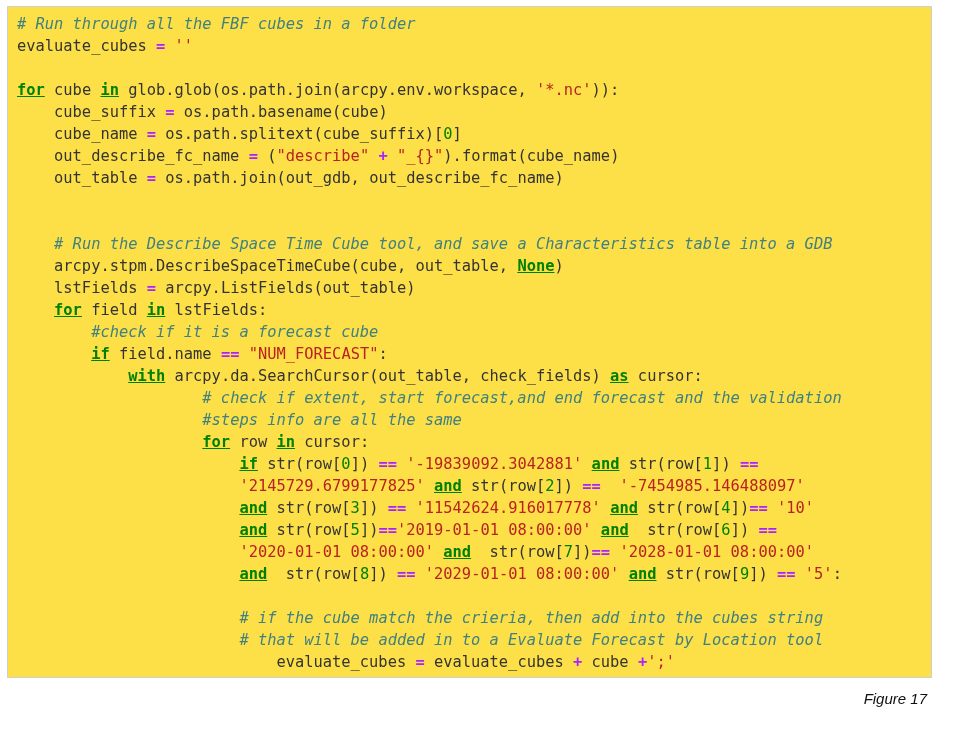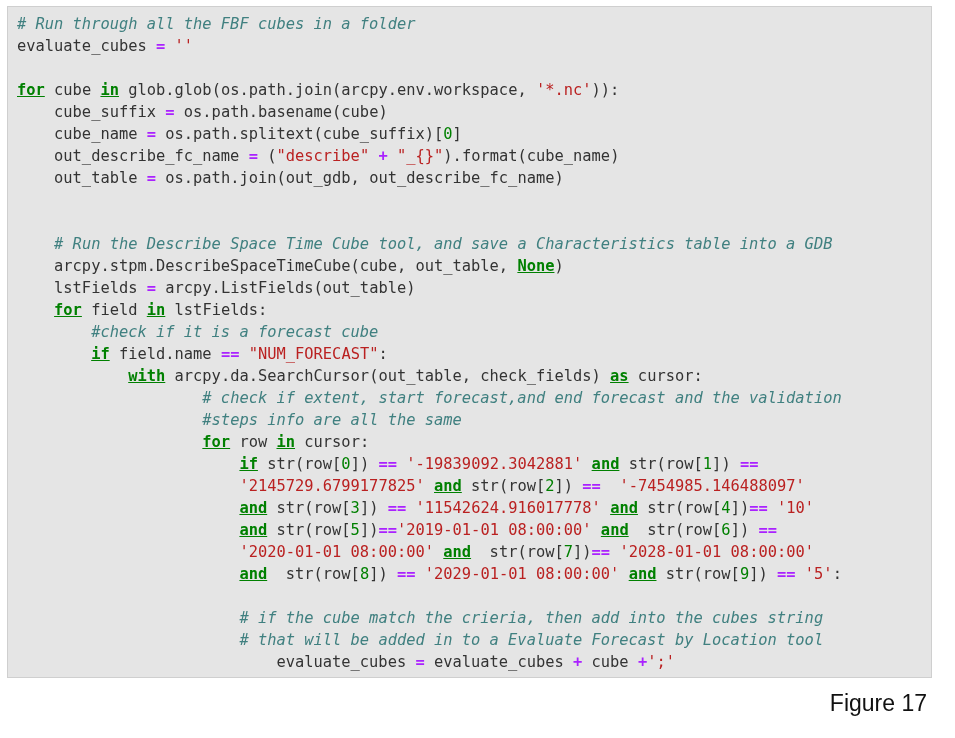--- a/index.html
+++ b/index.html
@@ -1,36 +1,36 @@
 <!DOCTYPE html>
 <html><head>
 <meta charset="utf-8">
 <style>
   html, body { margin: 0; padding: 0; background: #ffffff; }
   body { width: 955px; height: 738px; position: relative; overflow: hidden; }
   .code-cell {
     position: absolute; left: 7px; top: 6px; width: 925px; height: 672px;
-    background: #e5e5e5; border: 1px solid #cfcfcf; box-sizing: border-box;
+    background: #fde047; border: 1px solid #cfcfcf; box-sizing: border-box;
   }
   .code {
     position: absolute; left: 9px; top: 6px; margin: 0;
     font-family: "DejaVu Sans Mono", "Liberation Mono", monospace;
     font-size: 15.4px; line-height: 22px; color: #333333; white-space: pre;
   }
   .line { height: 22px; display: block; }
   .t-kw { color: #008000; font-weight: bold; text-decoration: underline; }
   .t-op { color: #aa22ff; font-weight: bold; }
   .t-str { color: #ba2121; }
   .t-num { color: #008000; }
   .t-com { color: #408080; font-style: italic; }
   .t-txt { color: #333333; }
   .caption {
     position: absolute; right: 28px; top: 690px;
-    font-family: "Liberation Sans", sans-serif; 
-    font-size: 23px; color: #111111;
+    font-family: "Liberation Sans", sans-serif; font-style: italic;
+    font-size: 15px; color: #111111;
   }
 </style>
 </head>
 <body>
 
 <div class="code-cell">
   <pre class="code" id="code"><span class="line"><span class="t-com"># Run through all the FBF cubes in a folder</span></span><span class="line"><span class="t-txt">evaluate_cubes </span><span class="t-op">=</span><span class="t-txt"> </span><span class="t-str">''</span></span><span class="line"> </span><span class="line"><span class="t-kw">for</span><span class="t-txt"> cube </span><span class="t-kw">in</span><span class="t-txt"> glob.glob(os.path.join(arcpy.env.workspace, </span><span class="t-str">'*.nc'</span><span class="t-txt">)):</span></span><span class="line"><span class="t-txt">    cube_suffix </span><span class="t-op">=</span><span class="t-txt"> os.path.basename(cube)</span></span><span class="line"><span class="t-txt">    cube_name </span><span class="t-op">=</span><span class="t-txt"> os.path.splitext(cube_suffix)[</span><span class="t-num">0</span><span class="t-txt">]</span></span><span class="line"><span class="t-txt">    out_describe_fc_name </span><span class="t-op">=</span><span class="t-txt"> (</span><span class="t-str">"describe"</span><span class="t-txt"> </span><span class="t-op">+</span><span class="t-txt"> </span><span class="t-str">"_{}"</span><span class="t-txt">).format(cube_name)</span></span><span class="line"><span class="t-txt">    out_table </span><span class="t-op">=</span><span class="t-txt"> os.path.join(out_gdb, out_describe_fc_name)</span></span><span class="line"> </span><span class="line"> </span><span class="line"><span class="t-txt">    </span><span class="t-com"># Run the Describe Space Time Cube tool, and save a Characteristics table into a GDB</span></span><span class="line"><span class="t-txt">    arcpy.stpm.DescribeSpaceTimeCube(cube, out_table, </span><span class="t-kw">None</span><span class="t-txt">)</span></span><span class="line"><span class="t-txt">    lstFields </span><span class="t-op">=</span><span class="t-txt"> arcpy.ListFields(out_table)</span></span><span class="line"><span class="t-txt">    </span><span class="t-kw">for</span><span class="t-txt"> field </span><span class="t-kw">in</span><span class="t-txt"> lstFields:</span></span><span class="line"><span class="t-txt">        </span><span class="t-com">#check if it is a forecast cube</span></span><span class="line"><span class="t-txt">        </span><span class="t-kw">if</span><span class="t-txt"> field.name </span><span class="t-op">==</span><span class="t-txt"> </span><span class="t-str">"NUM_FORECAST"</span><span class="t-txt">:</span></span><span class="line"><span class="t-txt">            </span><span class="t-kw">with</span><span class="t-txt"> arcpy.da.SearchCursor(out_table, check_fields) </span><span class="t-kw">as</span><span class="t-txt"> cursor:</span></span><span class="line"><span class="t-txt">                    </span><span class="t-com"># check if extent, start forecast,and end forecast and the validation</span></span><span class="line"><span class="t-txt">                    </span><span class="t-com">#steps info are all the same</span></span><span class="line"><span class="t-txt">                    </span><span class="t-kw">for</span><span class="t-txt"> row </span><span class="t-kw">in</span><span class="t-txt"> cursor:</span></span><span class="line"><span class="t-txt">                        </span><span class="t-kw">if</span><span class="t-txt"> str(row[</span><span class="t-num">0</span><span class="t-txt">]) </span><span class="t-op">==</span><span class="t-txt"> </span><span class="t-str">'-19839092.3042881'</span><span class="t-txt"> </span><span class="t-kw">and</span><span class="t-txt"> str(row[</span><span class="t-num">1</span><span class="t-txt">]) </span><span class="t-op">==</span></span><span class="line"><span class="t-txt">                        </span><span class="t-str">'2145729.6799177825'</span><span class="t-txt"> </span><span class="t-kw">and</span><span class="t-txt"> str(row[</span><span class="t-num">2</span><span class="t-txt">]) </span><span class="t-op">==</span><span class="t-txt">  </span><span class="t-str">'-7454985.146488097'</span></span><span class="line"><span class="t-txt">                        </span><span class="t-kw">and</span><span class="t-txt"> str(row[</span><span class="t-num">3</span><span class="t-txt">]) </span><span class="t-op">==</span><span class="t-txt"> </span><span class="t-str">'11542624.916017778'</span><span class="t-txt"> </span><span class="t-kw">and</span><span class="t-txt"> str(row[</span><span class="t-num">4</span><span class="t-txt">])</span><span class="t-op">==</span><span class="t-txt"> </span><span class="t-str">'10'</span></span><span class="line"><span class="t-txt">                        </span><span class="t-kw">and</span><span class="t-txt"> str(row[</span><span class="t-num">5</span><span class="t-txt">])</span><span class="t-op">==</span><span class="t-str">'2019-01-01 08:00:00'</span><span class="t-txt"> </span><span class="t-kw">and</span><span class="t-txt">  str(row[</span><span class="t-num">6</span><span class="t-txt">]) </span><span class="t-op">==</span></span><span class="line"><span class="t-txt">                        </span><span class="t-str">'2020-01-01 08:00:00'</span><span class="t-txt"> </span><span class="t-kw">and</span><span class="t-txt">  str(row[</span><span class="t-num">7</span><span class="t-txt">])</span><span class="t-op">==</span><span class="t-txt"> </span><span class="t-str">'2028-01-01 08:00:00'</span></span><span class="line"><span class="t-txt">                        </span><span class="t-kw">and</span><span class="t-txt">  str(row[</span><span class="t-num">8</span><span class="t-txt">]) </span><span class="t-op">==</span><span class="t-txt"> </span><span class="t-str">'2029-01-01 08:00:00'</span><span class="t-txt"> </span><span class="t-kw">and</span><span class="t-txt"> str(row[</span><span class="t-num">9</span><span class="t-txt">]) </span><span class="t-op">==</span><span class="t-txt"> </span><span class="t-str">'5'</span><span class="t-txt">:</span></span><span class="line"> </span><span class="line"><span class="t-txt">                        </span><span class="t-com"># if the cube match the crieria, then add into the cubes string</span></span><span class="line"><span class="t-txt">                        </span><span class="t-com"># that will be added in to a Evaluate Forecast by Location tool</span></span><span class="line"><span class="t-txt">                            evaluate_cubes </span><span class="t-op">=</span><span class="t-txt"> evaluate_cubes </span><span class="t-op">+</span><span class="t-txt"> cube </span><span class="t-op">+</span><span class="t-str">';'</span></span></pre>
 </div>
 <div class="caption">Figure 17</div>
 

